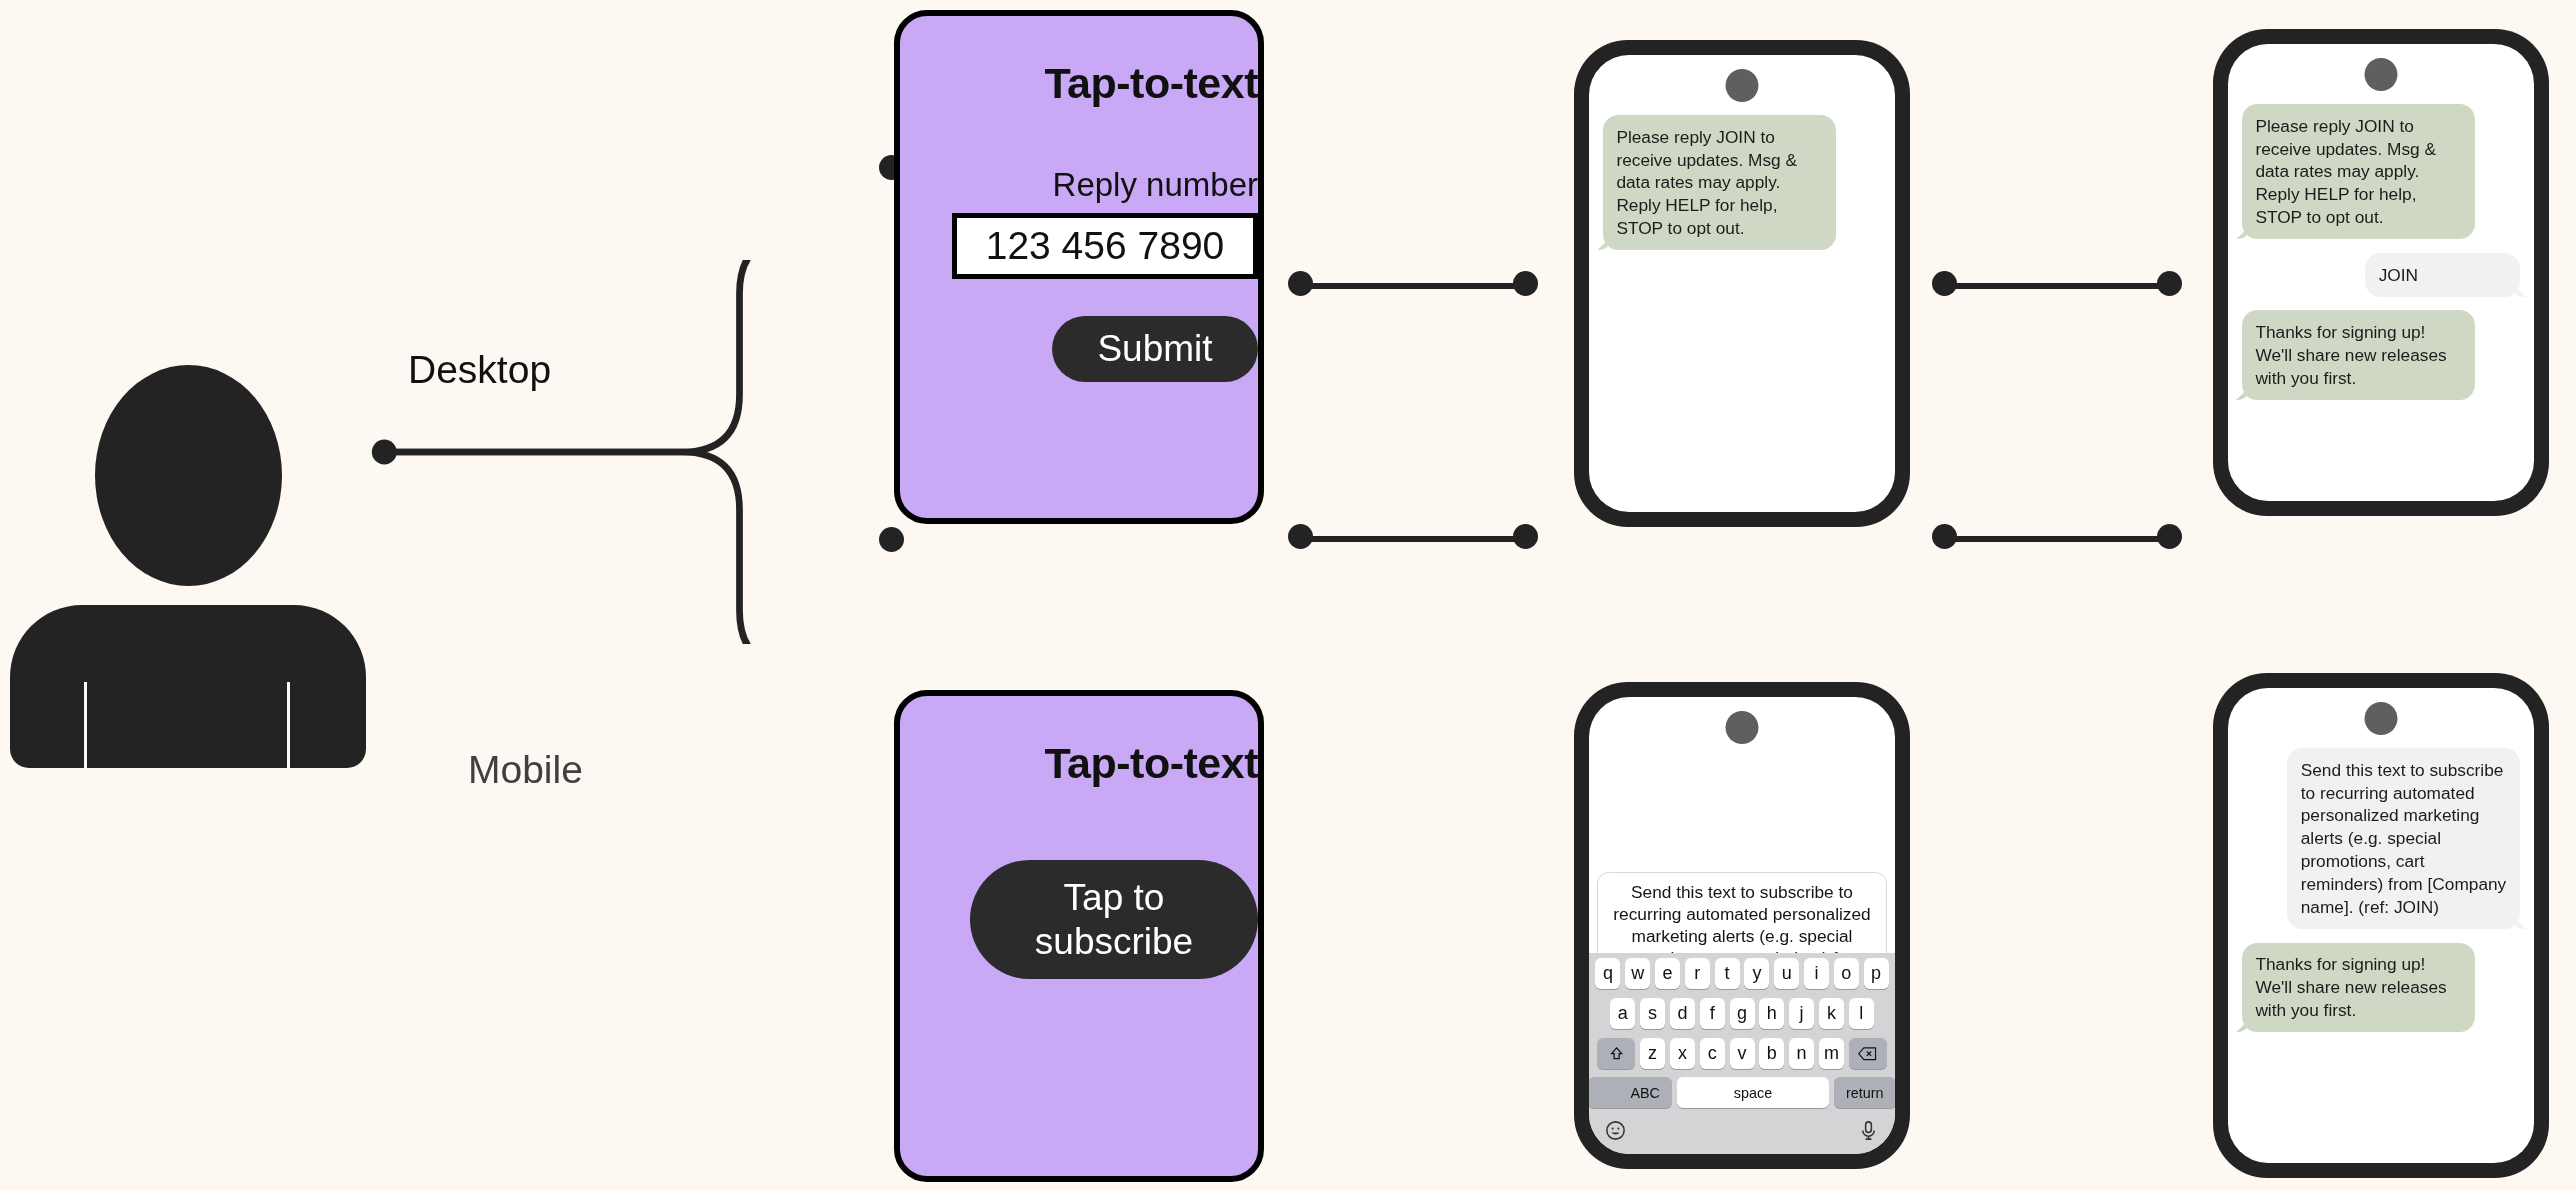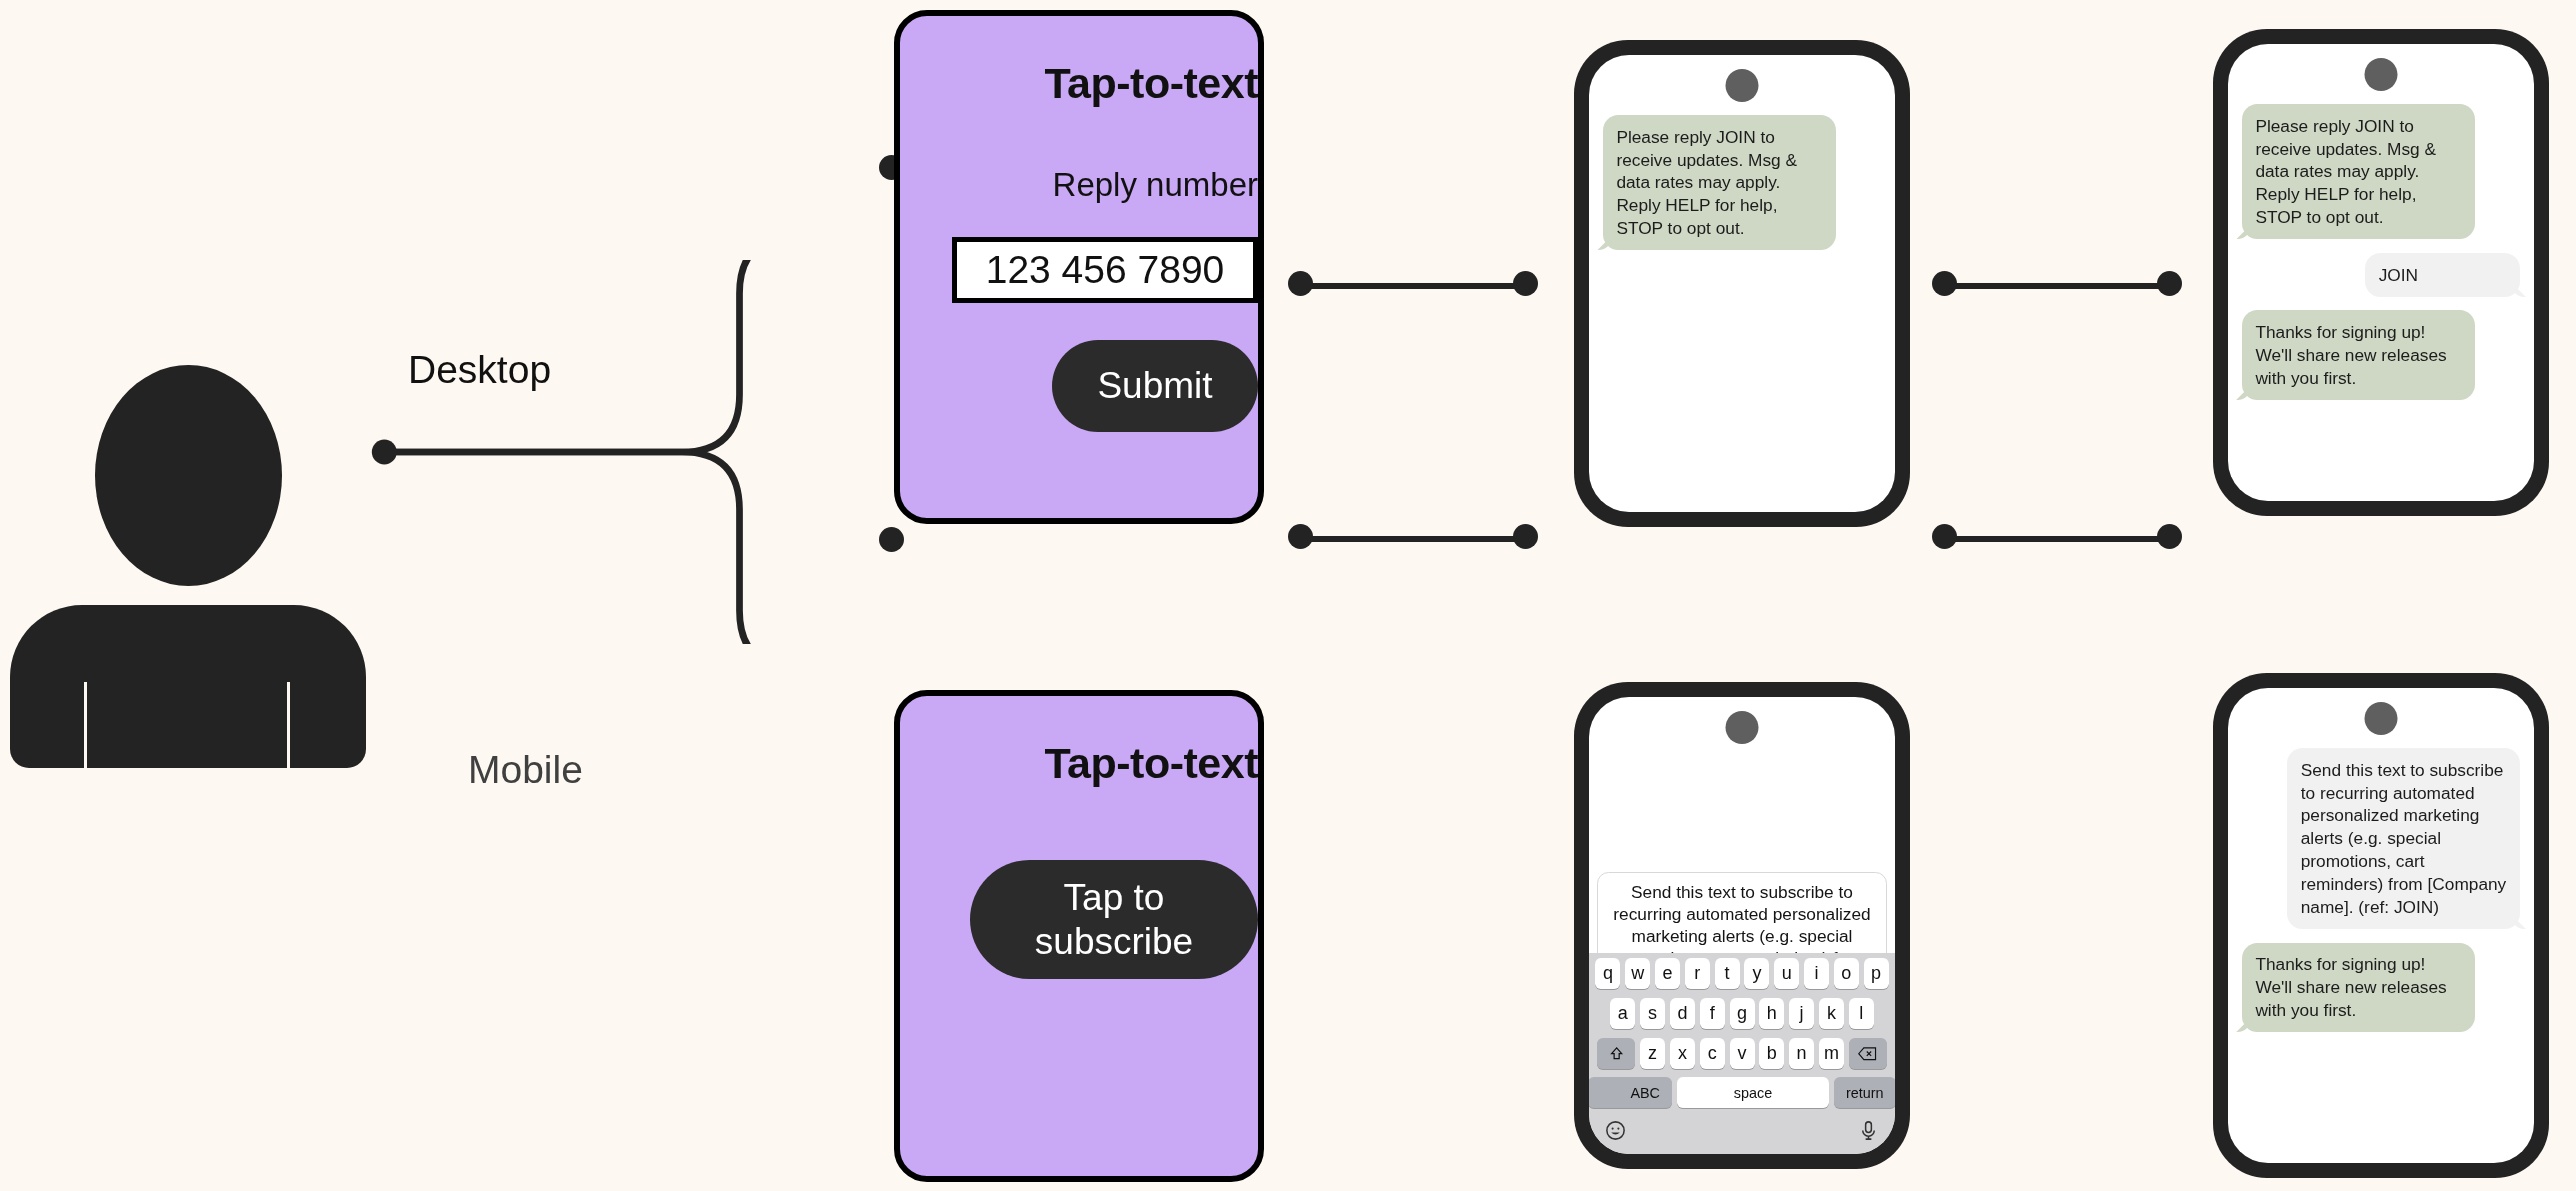--- a/index.html
+++ b/index.html
@@ -44,31 +44,31 @@
     border-radius:33px;
     box-sizing:border-box;
     display:flex;flex-direction:column;align-items:flex-end;
   }
   .card .card-title{
     font-size:43px;font-weight:bold;color:#111;letter-spacing:-0.5px;
     margin-top:43px;
   }
   .card .field-label{font-size:33px;color:#111;margin-top:58px;}
   .card .field-box{
-    margin-top:33px;width:306px;height:66px;
+    margin-top:9px;width:306px;height:66px;
     background:#fff;border:5.8px solid #000;box-sizing:border-box;
     display:flex;align-items:center;justify-content:center;
     font-size:39px;color:#111;
   }
   .card .pill{
     background:#2b2b2b;color:#fff;border-radius:192px;
     display:flex;align-items:center;justify-content:center;text-align:center;
     line-height:1.18;
   }
-  .card .pill.submit{margin-top:37px;width:206px;height:92px;font-size:37px;}
+  .card .pill.submit{margin-top:37px;width:206px;height:66px;font-size:37px;}
   .card .pill.subscribe{margin-top:72px;width:288px;height:119px;font-size:37px;padding:0 9.6px;box-sizing:border-box;}
 
   
   .phone{
     position:absolute;
     background:#232323;
     border-radius:54px;
     box-sizing:border-box;
     padding:15.4px;
   }

